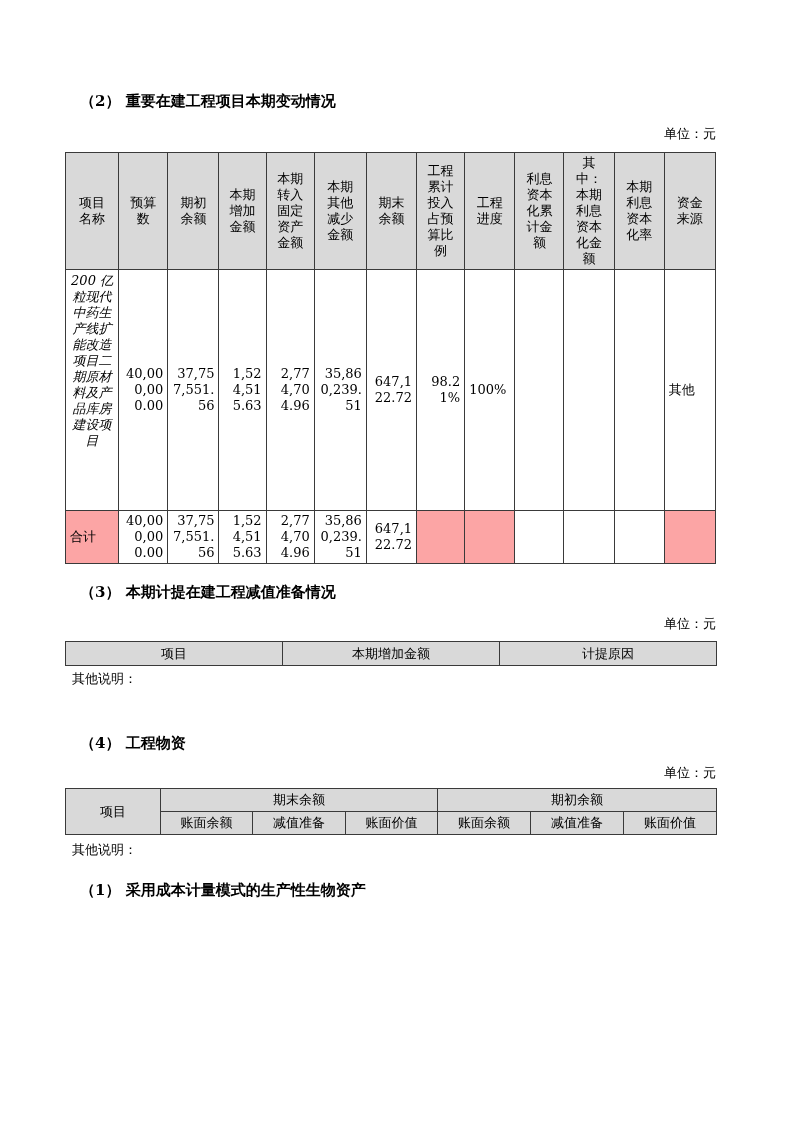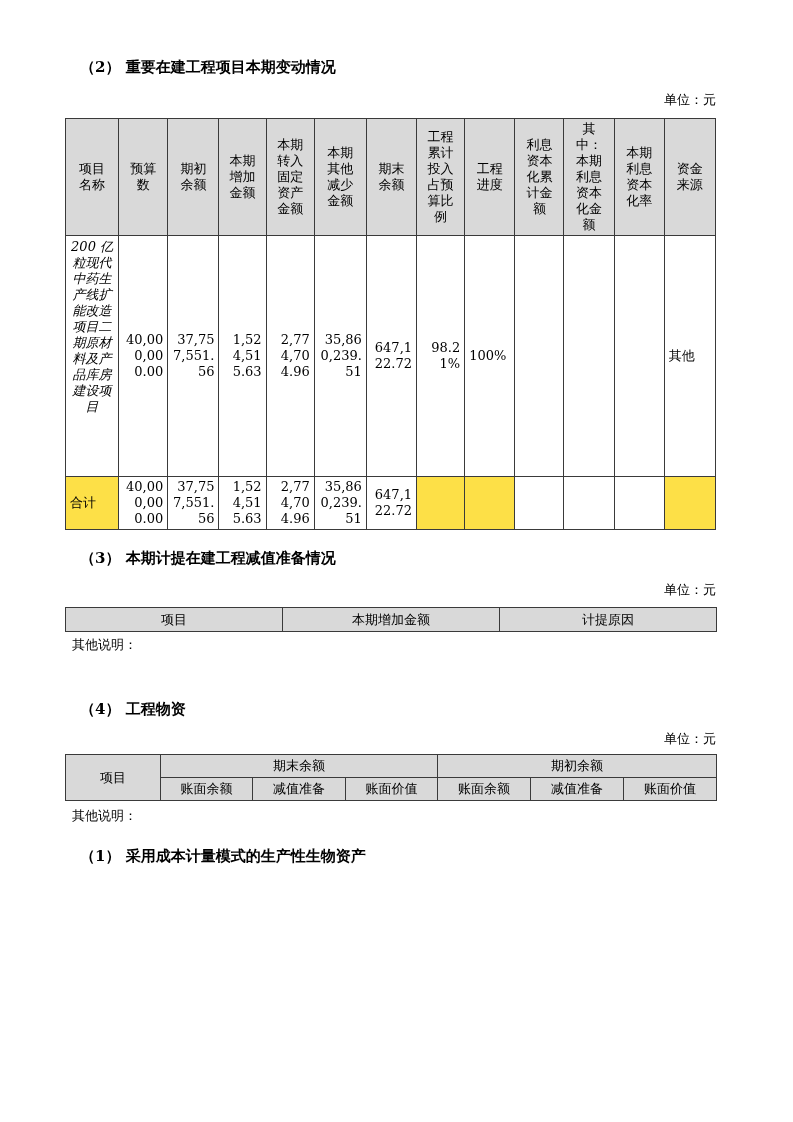--- a/index.html
+++ b/index.html
@@ -16,40 +16,40 @@
     font-size:15px; font-weight:bold; line-height:22px;
     font-family:"DejaVu Serif","Liberation Serif",serif;
   }
   .indent1 { margin-left:15px; }
   .unit-label { text-align:right; font-size:13px; line-height:15px; }
   .note-line { font-size:13px; line-height:16px; margin-left:7px; }
 
   table { border-collapse:collapse; table-layout:fixed; width:651px; font-size:13px; }
   td { border:1.5px solid #3a3a3a; padding:2px 4px; line-height:16px; overflow:hidden; }
   td.hdr { background:#d9d9d9; text-align:center; vertical-align:middle; padding:2px 7px; }
-  td.gray { background:#fde047; }
+  td.gray { background:#fca5a5; }
   td.num { text-align:right; vertical-align:middle; word-break:break-all; }
   td.name-cell { text-align:center; vertical-align:top; padding:3px 5px;font-style:italic; }
   td.center { text-align:left; vertical-align:middle; }
   td.left { text-align:left; vertical-align:middle; }
 
   .mt-unit1 { margin-top:14px; }
   .mt-table1 { margin-top:11px; }
   .mt-h3 { margin-top:17px; }
   .mt-unit2 { margin-top:13px; }
   .mt-table2 { margin-top:10px; }
   .mt-note1 { margin-top:5px; }
   .mt-h4 { margin-top:45px; }
   .mt-unit3 { margin-top:11px; }
   .mt-table3 { margin-top:8px; }
   .mt-note2 { margin-top:7px; }
   .mt-h23 { margin-top:45px; }
   .mt-h1b { margin-top:21px; }
   .mt-check { margin-top:13px; }
-  .mt-top { padding-top:56px; }
+  .mt-top { padding-top:56px;margin-top:34px; }
 
   .underlined { text-decoration:underline; text-underline-offset:3px; }
   .check-line { font-size:13px; line-height:16px; margin-left:2px; }
   .check-item { margin-right:6px; }
   .h23-line { margin-left:2px; }
 </style>
 </head>
 <body>
 
 <div class="content mt-top">

